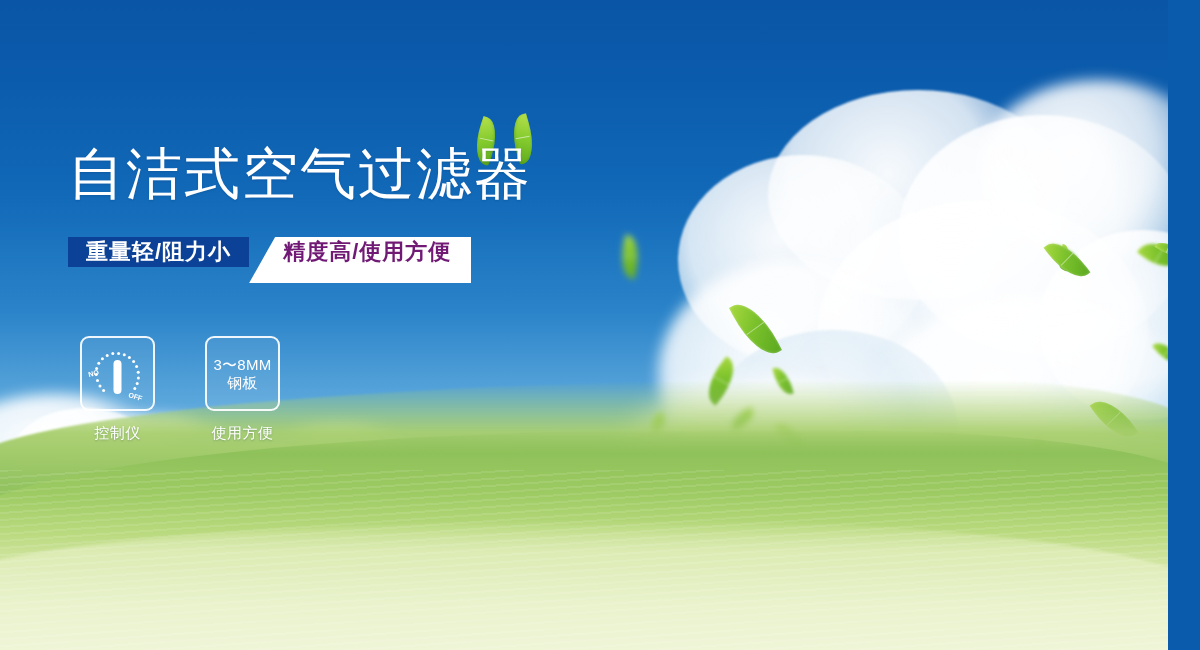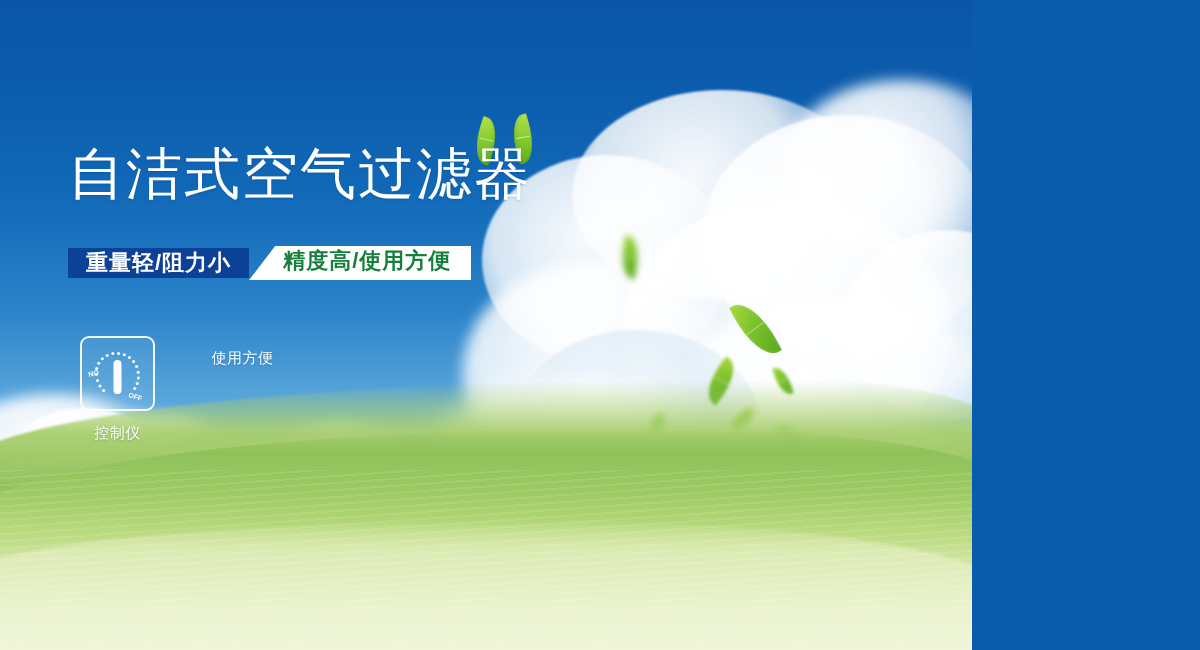--- a/index.html
+++ b/index.html
@@ -2,21 +2,21 @@
 <html lang="zh"><head>
 <meta charset="utf-8">
 <title>Air Filter Banner</title>
 <style>
   * { margin:0; padding:0; box-sizing:border-box; }
   html,body { width:1200px; height:650px; overflow:hidden; background:#0b5bac; }
   body { font-family:"Liberation Sans","DejaVu Sans",sans-serif; }
 
   #banner{
     position:relative;
-    width:972px; height:650px;
+    width:1168px; height:650px;
     overflow:hidden;
     background:
       linear-gradient(to bottom,
         #0a55a6 0%,
         #0b5bac 12%,
         #1169b8 30%,
         #2b84c9 48%,
         #5ba7dc 62%,
         #8cc4e8 72%,
         #b7d9ef 80%,
@@ -122,39 +122,39 @@
     color:#ffffff;
     font-weight:300;
     letter-spacing:2px;
     white-space:nowrap;
     text-shadow:0 1px 2px rgba(0,40,90,.18);
   }
 
   
   #subtitle-bar{
     position:absolute; left:68px; top:237px;
-    height:52px; display:flex; align-items:center;
+    height:52px; display:flex; align-items:flex-start;
   }
   .sub-left{
     background:#0b4197;
     color:#ffffff;
     display:flex; align-items:center;
     padding:0 18px 0 18px;
     font-size:22px; font-weight:bold; letter-spacing:1px;
     position:relative; z-index:2;
   }
   .sub-skew{
     width:26px; background:#0b4197; position:relative; z-index:2;
     clip-path:polygon(0 0, 100% 0, 0 100%, 0 100%);
   }
   .sub-right{
     background:#ffffff;
-    color:#15803d;
+    color:#701a75;
     display:flex; align-items:center;
-    padding:0 20px 4px 8px;
+    padding:0 20px 16px 8px;
     font-size:22px; font-weight:bold; letter-spacing:1px;
     margin-left:-26px; position:relative; z-index:1;
     clip-path:polygon(26px 0, 100% 0, 100% 100%, 0 100%);
     padding-left:34px;
   }
 
   
   #features{
     position:absolute; left:80px; top:336px;
     display:flex; gap:50px;
@@ -298,19 +298,25 @@
             <text x="5" y="33" fill="#ffffff" font-family="Liberation Sans, sans-serif" font-size="7" font-weight="bold" transform="rotate(-14 5 33)">NO</text>
             <text x="44" y="53" fill="#ffffff" font-family="Liberation Sans, sans-serif" font-size="7" font-weight="bold" transform="rotate(16 44 53)">OFF</text>
           </svg>
         </div>
         <div class="feature-label">控制仪</div>
       </div>
 
 
 
       <div class="feature">
+        <div class="feature-box">
+          <div class="feature-text">
+            <span>3〜8MM</span>
+            <small>钢板</small>
+          </div>
+        </div>
         <div class="feature-label">使用方便</div>
       </div>
 
 
     </div>
   </div>
 </div>
 
 </body></html>

